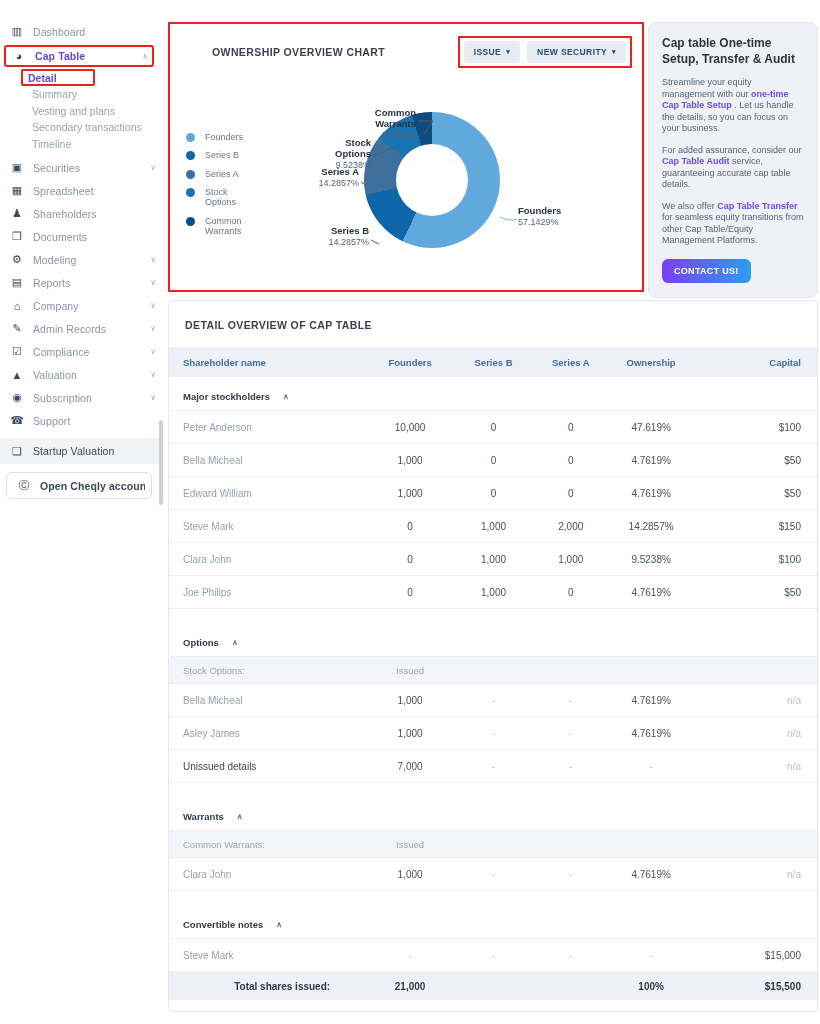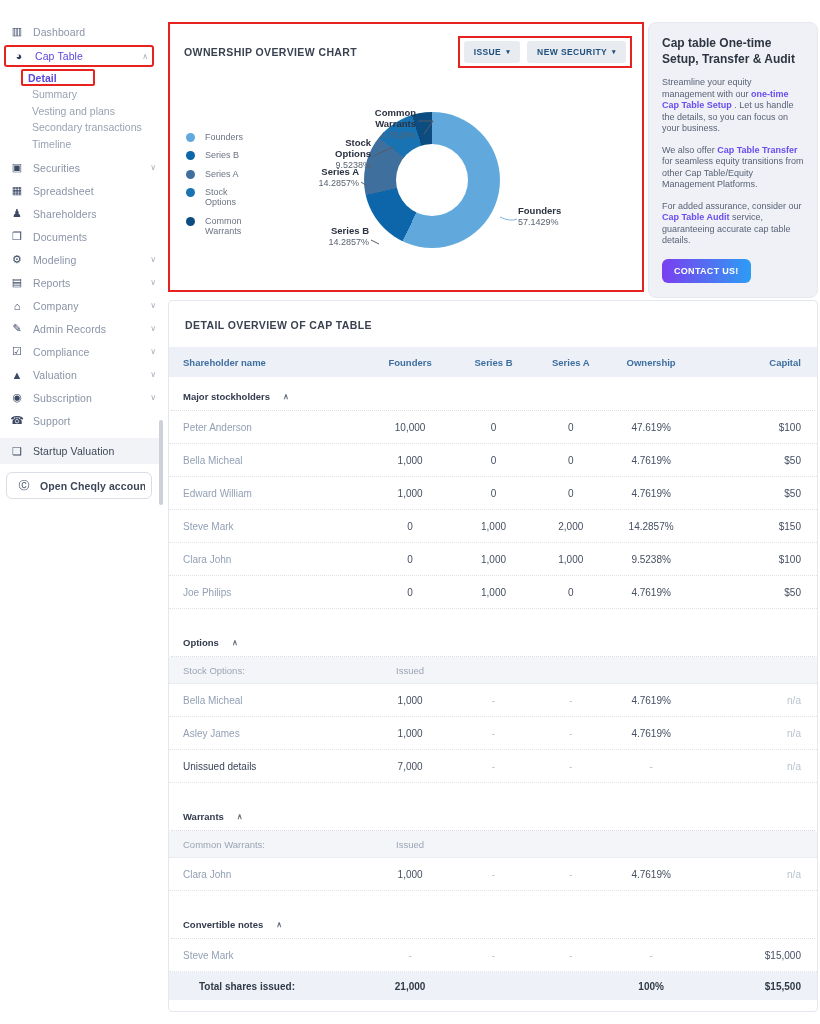--- a/index.html
+++ b/index.html
@@ -5,38 +5,38 @@
   * { margin:0; padding:0; box-sizing:border-box; }
   html,body { background:#fff; }
   body { font-family:"Liberation Sans", sans-serif; width:820px; height:1024px; overflow:hidden; color:#3a4456; }
   .app { position:relative; width:820px; height:1024px; background:#fff; }
 
   
   .sidebar { position:absolute; left:0; top:20px; width:162px; }
   .s-item { display:flex; align-items:center; gap:9px; height:23px; padding:0 6px 0 10px; cursor:pointer; }
   .s-icon { width:14px; font-size:11px; color:#3c4964; text-align:center; flex:0 0 14px; }
   .s-label { font-size:10.5px; color:#8a93a6; letter-spacing:.1px; white-space:nowrap; overflow:hidden; }
-  .s-item.active .s-label { color:#5b48dd; font-weight:normal; }
+  .s-item.active .s-label { color:#5b48dd; font-weight:bold; }
   .s-item.active .s-icon { color:#2e3a5c; }
   .s-chev { margin-left:auto; font-size:8px; color:#a6adbd; }
   .s-item.boxed { border:2px solid #e8221f; border-radius:3px; margin:2px 8px 2px 4px; padding:0 4px 0 6px; height:22px; }
   .s-sub-list { margin:1px 0 4px 0; }
   .s-sub { font-size:10.5px; color:#9aa2b2; padding:2px 0 2px 32px; height:16.5px; cursor:pointer; white-space:nowrap; }
   .s-sub.active { color:#5b48dd; font-weight:bold; }
   .s-sub.boxed { border:2px solid #e8221f; border-radius:2px; width:74px; margin-left:21px; padding:0 0 0 5px; height:17px; display:flex; align-items:center; }
   .s-item.highlight { background:#f1f3f6; height:26px; margin-top:6px; }
   .s-item.outlined { border:1px solid #d9dde4; border-radius:6px; margin:8px 10px 0 6px; height:27px; background:#fff; }
   .s-item.outlined .s-label { color:#3e4758; font-weight:bold; }
   .s-item.highlight .s-label { color:#3e4758; }
   .scrollbar-thumb { position:absolute; left:159px; top:420px; width:4px; height:85px; background:#ccd1d9; border-radius:2px; }
 
   
   .chart-card { position:absolute; left:168px; top:22px; width:476px; height:270px; background:#fff; border:2px solid #e8221f; }
   .card-head { display:flex; align-items:center; justify-content:space-between; padding:12px 10px 0 14px; }
-  .card-title { font-size:10.5px; font-weight:bold; color:#3a4150; letter-spacing:.4px; }
+  .card-title { font-size:10.5px; font-weight:bold; color:#3a4150; letter-spacing:.4px;margin-left:28px; }
   .annot-box { display:flex; gap:7px; border:2px solid #e8221f; padding:3px 4px; }
   .chip-btn { display:inline-flex; align-items:center; gap:5px; background:#e8ecf1; border:none; border-radius:3px; color:#1e4f7d; font-family:inherit; font-size:8.5px; font-weight:bold; letter-spacing:.4px; padding:6px 10px; cursor:pointer; }
   .chip-btn .caret { font-size:7px; }
   .chart-area { position:relative; width:100%; height:230px; }
   .legend { position:absolute; left:16px; top:64px; display:flex; flex-direction:column; gap:8px; }
   .lg-item { display:flex; gap:10px; align-items:flex-start; }
   .lg-dot { width:9px; height:9px; border-radius:50%; margin-top:1px; flex:0 0 9px; }
   .lg-label { font-size:9px; color:#6b7383; width:44px; line-height:1.15; }
   .donut { position:absolute; left:194px; top:44px; width:136px; height:136px; border-radius:50%; }
   .donut::after { content:""; position:absolute; left:32px; top:32px; width:72px; height:72px; border-radius:50%; background:#fff; }
@@ -70,21 +70,21 @@
   .drow:last-of-type { border-bottom:none; }
   .drow .name { color:#93a0b4; cursor:pointer; }
   .drow .name.plain { color:#3a4456; cursor:default; }
   .drow .num { color:#454f61; }
   .drow .muted { color:#b9c2cf; }
   .subhead { background:#f3f5f9; height:27px; border-bottom:1px dotted #dfe3ea; }
   .subhead > div { color:#9aa5b4; font-size:9.5px; }
   .subhead > div:first-child { text-align:left; }
   .total { background:#eef2f8; height:28px; margin-top:0; }
   .total > div { font-weight:bold; color:#2f3947; font-size:10px; }
-  .total > div:first-child { text-align:left;margin-left:16px; }
+  .total > div:first-child { text-align:center;margin-left:16px; }
   .sec-gap { height:14px; }
 </style>
 </head>
 <body>
 
 <div class="app">
 
   <aside class="sidebar">
     <nav>
         <div class="s-item">
@@ -238,22 +238,22 @@
             <div class="pc">4.7619%</div>
           </div>
         </div>
     </div>
   </section>
 
   <aside class="promo">
     <h3 class="promo-title">Cap table One-time Setup, Transfer &amp; Audit</h3>
     <div id="promo-body">
         <p class="promo-p"><span>Streamline your equity management with our </span><span class="promo-link">one-time Cap Table Setup</span><span> . Let us handle the details, so you can focus on your business.</span></p>
+        <p class="promo-p"><span>For added assurance, consider our </span><span class="promo-link">Cap Table Audit</span><span> service, guaranteeing accurate cap table details.</span></p>
         <p class="promo-p"><span>We also offer </span><span class="promo-link">Cap Table Transfer</span><span> for seamless equity transitions from other Cap Table/Equity Management Platforms.</span></p>
-        <p class="promo-p"><span>For added assurance, consider our </span><span class="promo-link">Cap Table Audit</span><span> service, guaranteeing accurate cap table details.</span></p>
       </div>
     <button class="contact-btn">CONTACT US!</button>
   </aside>
 
   <section class="table-card">
     <h2 class="table-title">DETAIL OVERVIEW OF CAP TABLE</h2>
     <div id="cap-table-body">
         <div class="trow thead">
           <div>Shareholder name</div>
           <div>Founders</div>

